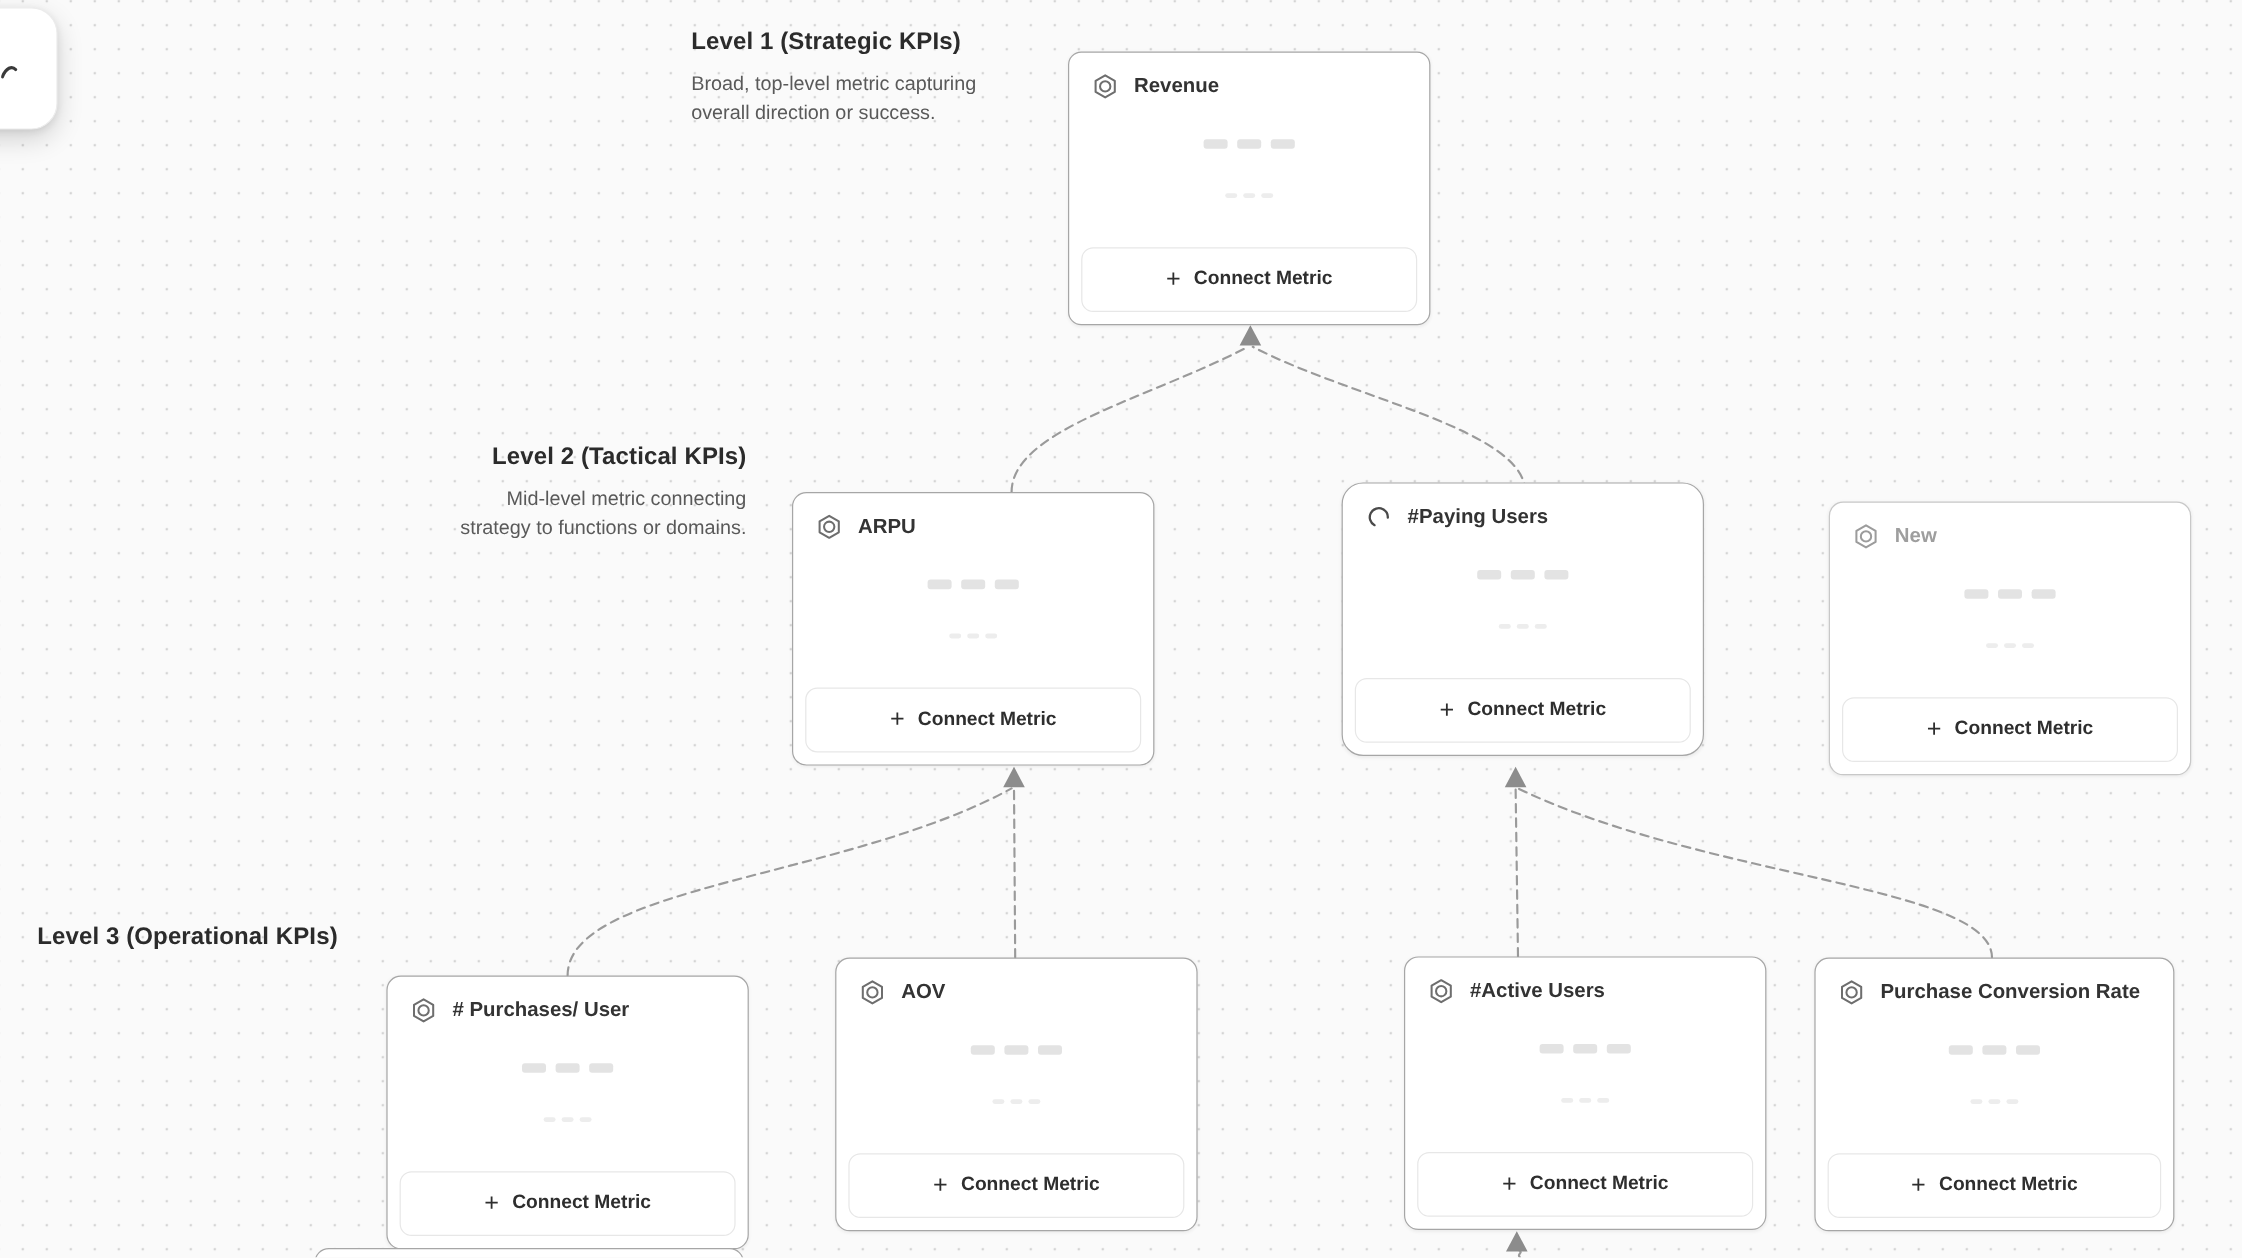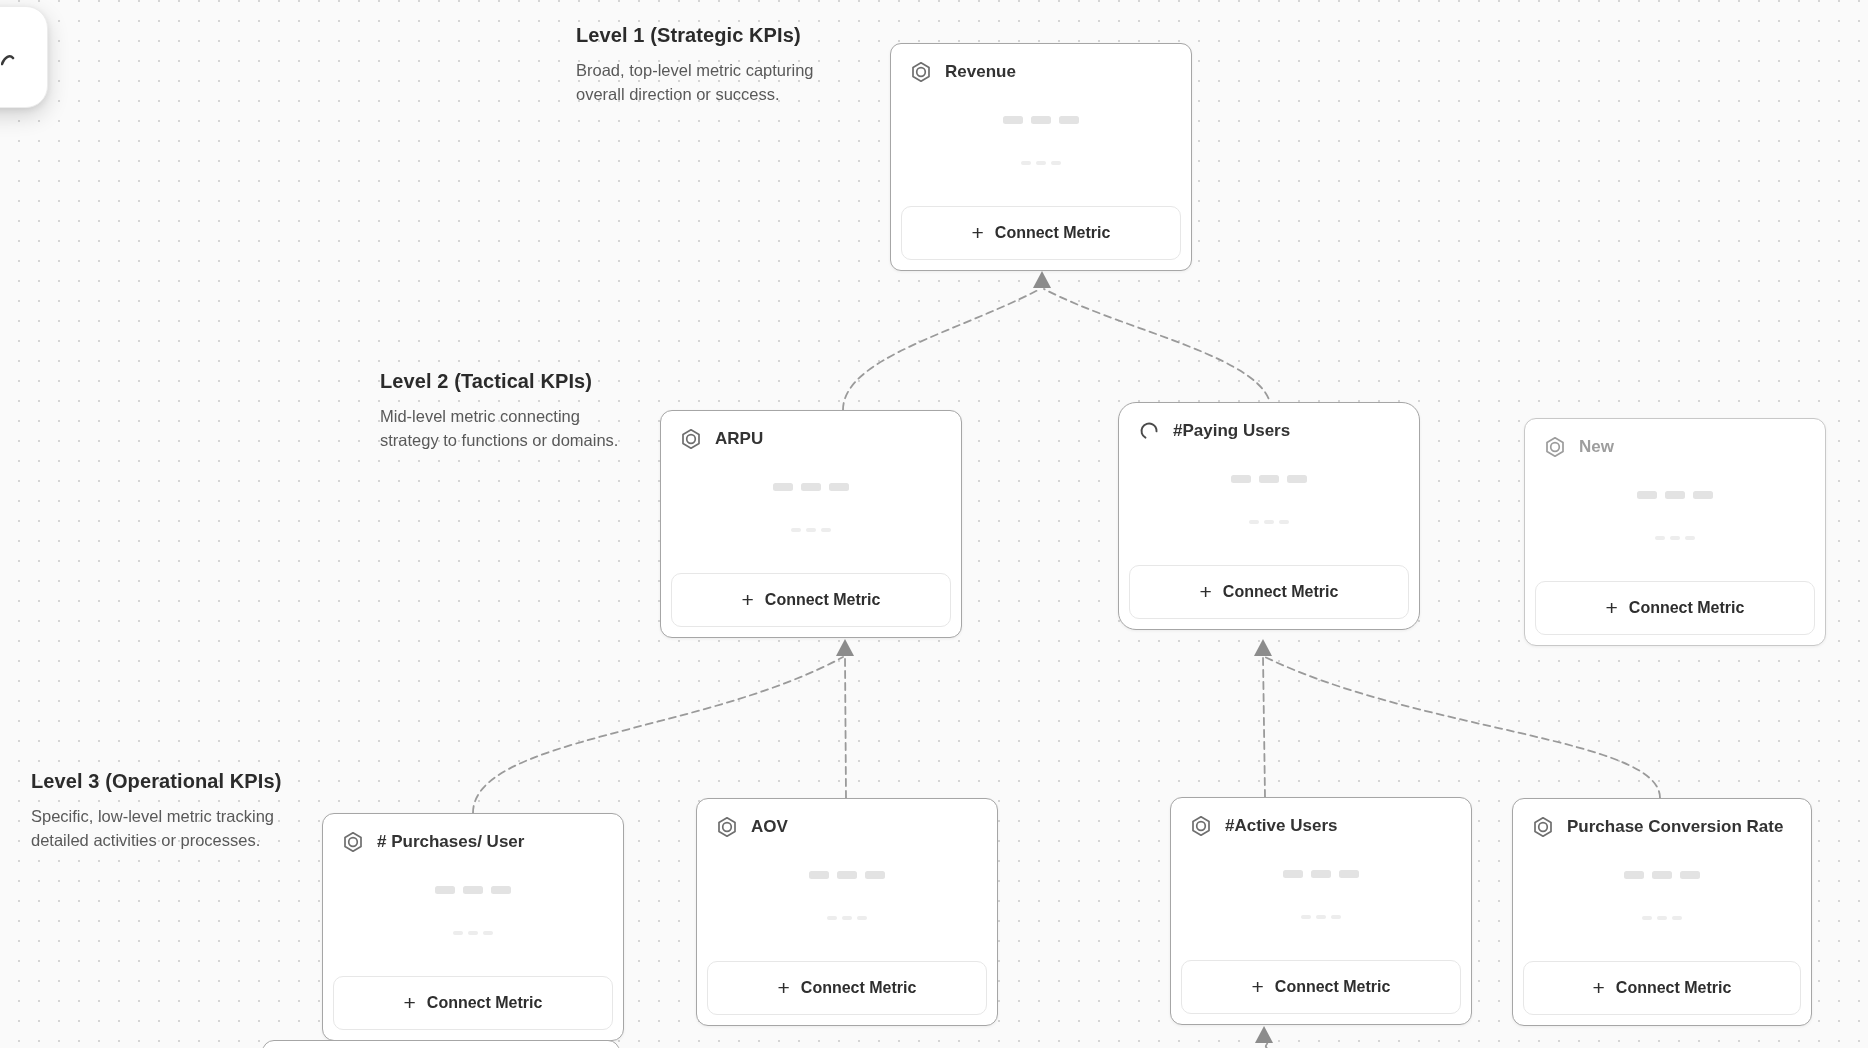--- a/index.html
+++ b/index.html
@@ -84,27 +84,26 @@
   <div class="float-panel">
     <svg width="16" height="16" viewBox="0 0 16 16">
       <path d="M1,13 C4,5.5 9,3.5 12,7" fill="none" stroke="#3a3a3a" stroke-width="2.6" stroke-linecap="round"></path>
     </svg>
   </div>
 
   <div class="level-label" style="left:576px;top:24px;">
     <div class="level-title">Level 1 (Strategic KPIs)</div>
     <div class="level-desc" style="width:256px;">Broad, top-level metric capturing overall direction or success.</div>
   </div>
-  <div class="level-label" style="left:380px;top:370px;">
+  <div class="level-label" style="left:380px;top:370px;text-align:right;">
     <div class="level-title">Level 2 (Tactical KPIs)</div>
     <div class="level-desc" style="width:242px;">Mid-level metric connecting strategy to functions or domains.</div>
   </div>
   <div class="level-label" style="left:31px;top:770px;">
     <div class="level-title">Level 3 (Operational KPIs)</div>
-    <div class="level-desc" style="width:276px;">Specific, low-level metric tracking detailed activities or processes.</div>
   </div>
 
   <div class="card" style="left:890px;top:43px;border-radius:11px;">
     <div class="card-head">
       <span class="icon">
         <svg width="24" height="24" viewBox="0 0 24 24">
             <path d="M12,2.8 L20,7.4 L20,16.6 L12,21.2 L4,16.6 L4,7.4 Z" fill="none" stroke="#6e6e6e" stroke-width="1.7" stroke-linejoin="round"></path>
             <circle cx="12" cy="12" r="4.3" fill="none" stroke="#6e6e6e" stroke-width="1.7"></circle>
           </svg>
       </span>

